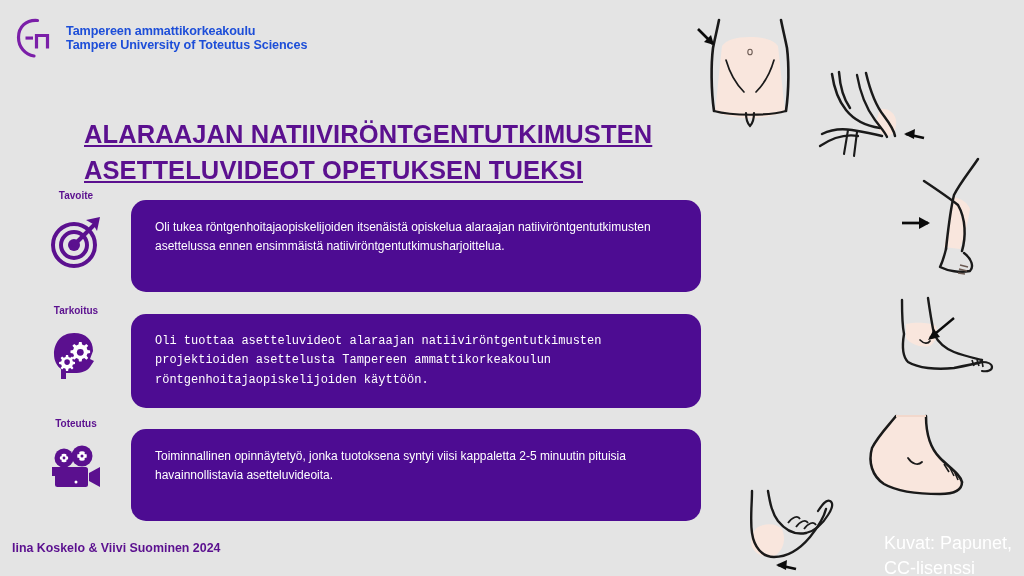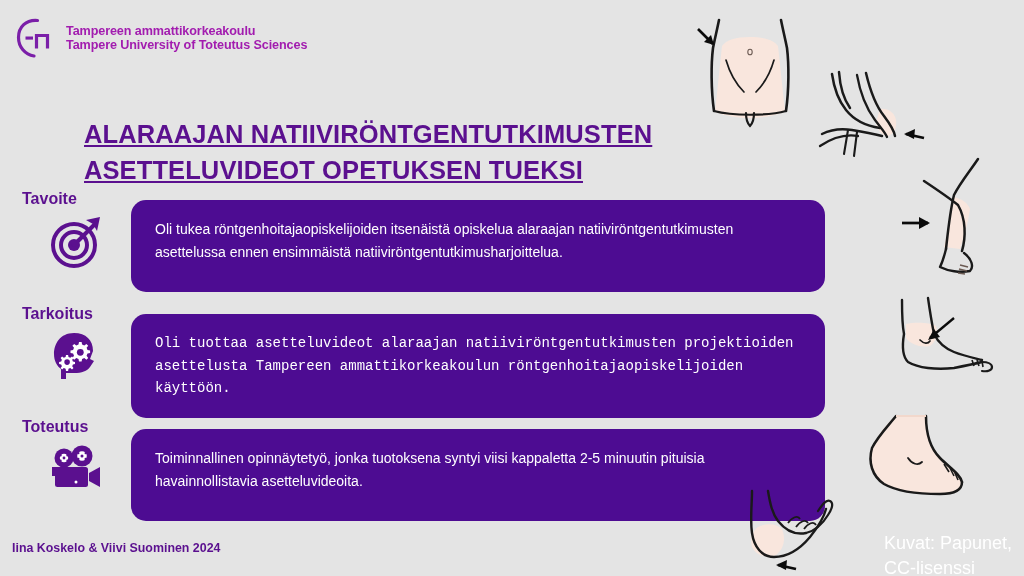--- a/index.html
+++ b/index.html
@@ -38,21 +38,21 @@
     flex: none;
     display: block;
   }
   .logo-text {
     display: flex;
     flex-direction: column;
     justify-content: center;
     line-height: 1.14;
   }
   .logo-line {
-    color: #a21caf;
+    color: #1d4ed8;
     font-size: 12.6px;
     font-weight: bold;
     letter-spacing: -0.1px;
     white-space: nowrap;
   }
 
   
   .title {
     position: absolute;
     left: 84px;
@@ -76,44 +76,45 @@
   }
   .section-1 { top: 190px; }
   .section-2 { top: 305px; }
   .section-3 { top: 418px; }
 
   .section-label {
     position: absolute;
     left: 0;
     top: 0;
     width: 108px;
+    text-align: center;
     color: #5b108f;
-    font-size: 16px;
+    font-size: 10px;
     font-weight: bold;
     white-space: nowrap;
   }
   .section-icon {
     position: absolute;
     left: 26px;
     top: 22px;
     width: 58px;
     height: 58px;
   }
   .section-icon svg { display: block; width: 100%; height: 100%; }
 
   .bubble {
     position: absolute;
     left: 109px;
-    width: 694px;
+    width: 570px;
     background: #4d0c92;
     border-radius: 15px;
     box-sizing: border-box;
     padding: 18px 19px 18px 24px;
     color: #ffffff;
-    font-size: 14px;
+    font-size: 12px;
     line-height: 1.62;
   }
   .bubble-1 { top: 10px; min-height: 92px; }
   .bubble-2 { top: 9px;  min-height: 92px; font-family: Liberation Mono, monospace; }
   .bubble-3 { top: 11px; min-height: 92px; }
   .bubble p { margin: 0; }
 
   
   .footer {
     position: absolute;

